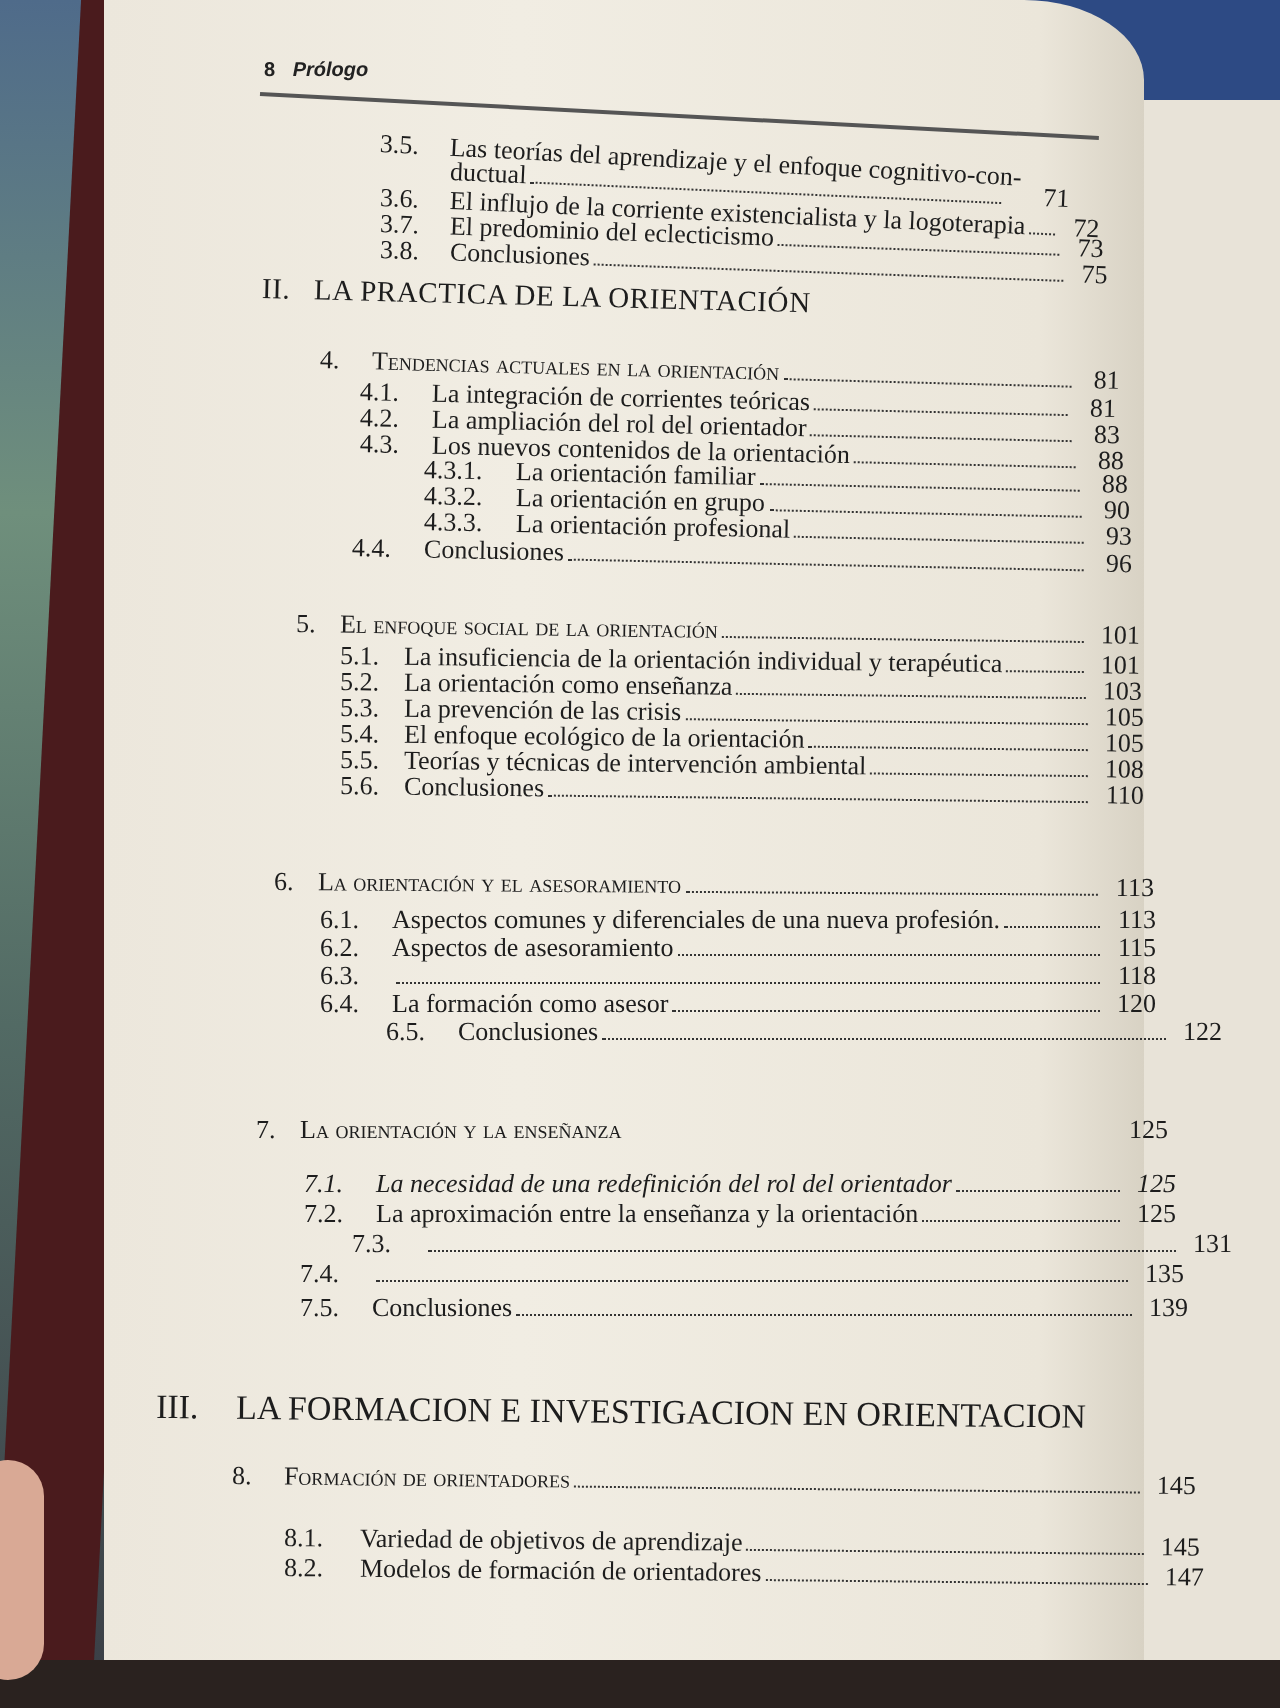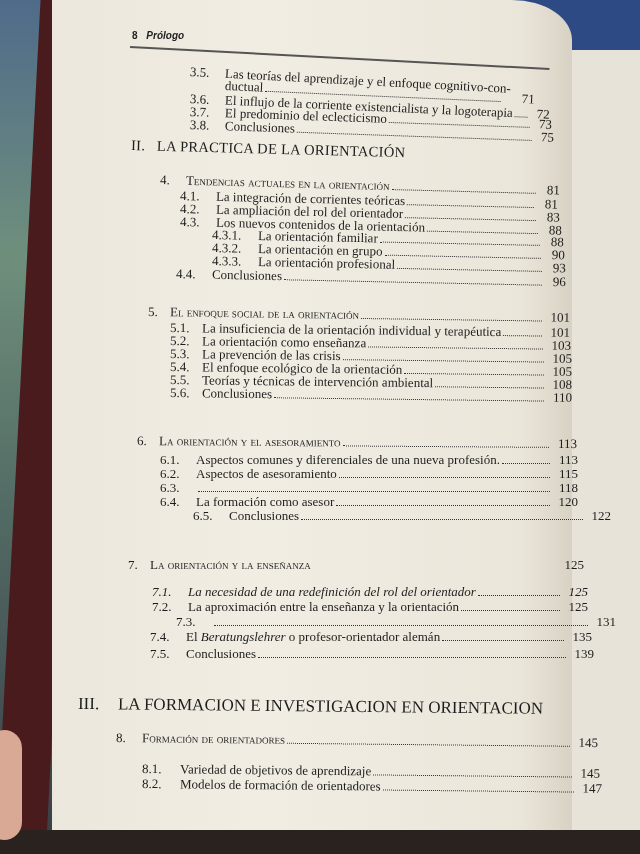--- a/index.html
+++ b/index.html
@@ -231,21 +231,20 @@
       <span class="lead"></span>
       <span class="p" style="width:24px">125</span>
   </div>
   <div class="row" style="left:150px;top:614px;width:440px;margin-left:26px;">
     <span class="n" style="width:36px">7.3.</span>
       <span class="lead"></span>
       <span class="p" style="width:24px">131</span>
   </div>
   <div class="row" style="left:150px;top:629px;width:442px;">
     <span class="n" style="width:36px">7.4.</span>
-      <span class="t"><span>El </span><em>Beratungslehrer</em><span> o profesor-orientador alemán</span></span>
       <span class="lead"></span>
       <span class="p" style="width:24px">135</span>
   </div>
   <div class="row" style="left:150px;top:646px;width:444px;">
     <span class="n" style="width:36px">7.5.</span>
       <span class="t">Conclusiones</span>
       <span class="lead"></span>
       <span class="p" style="width:24px">139</span>
   </div>
 

